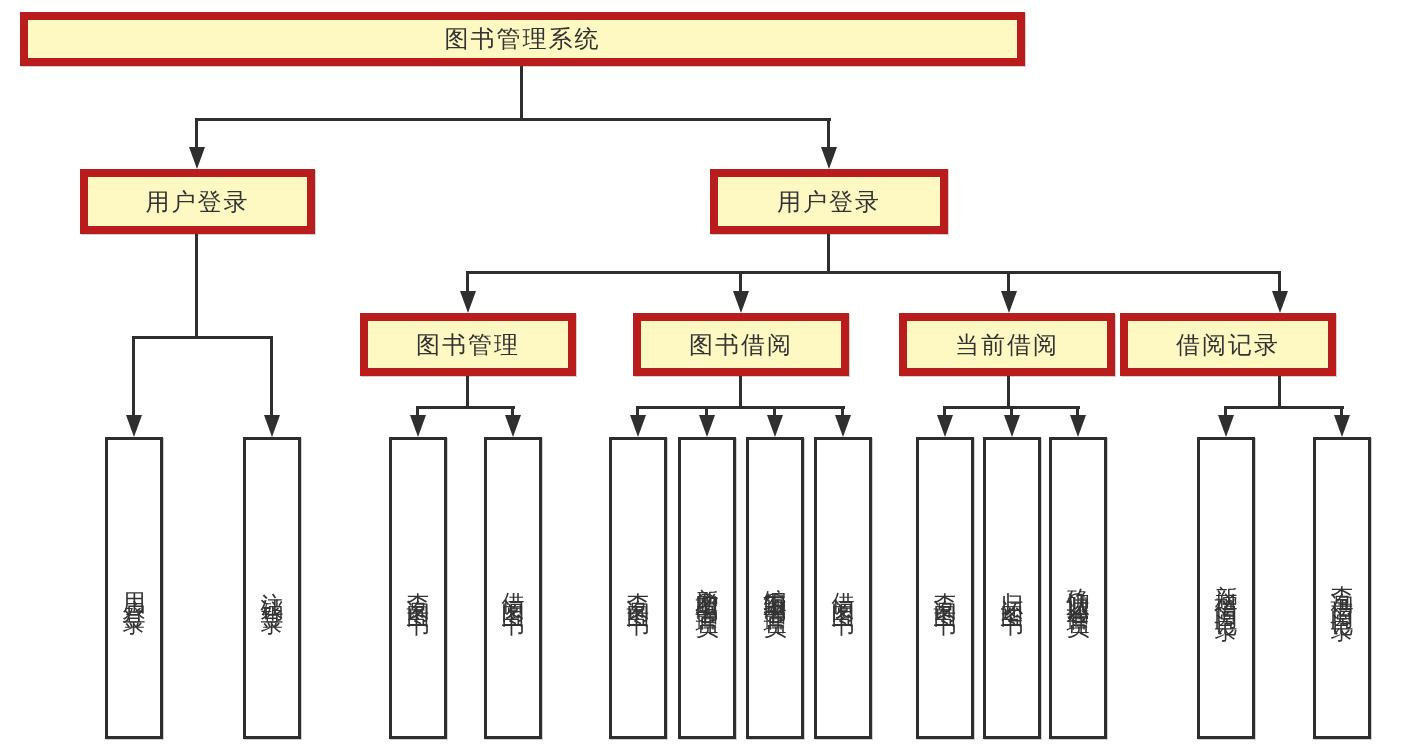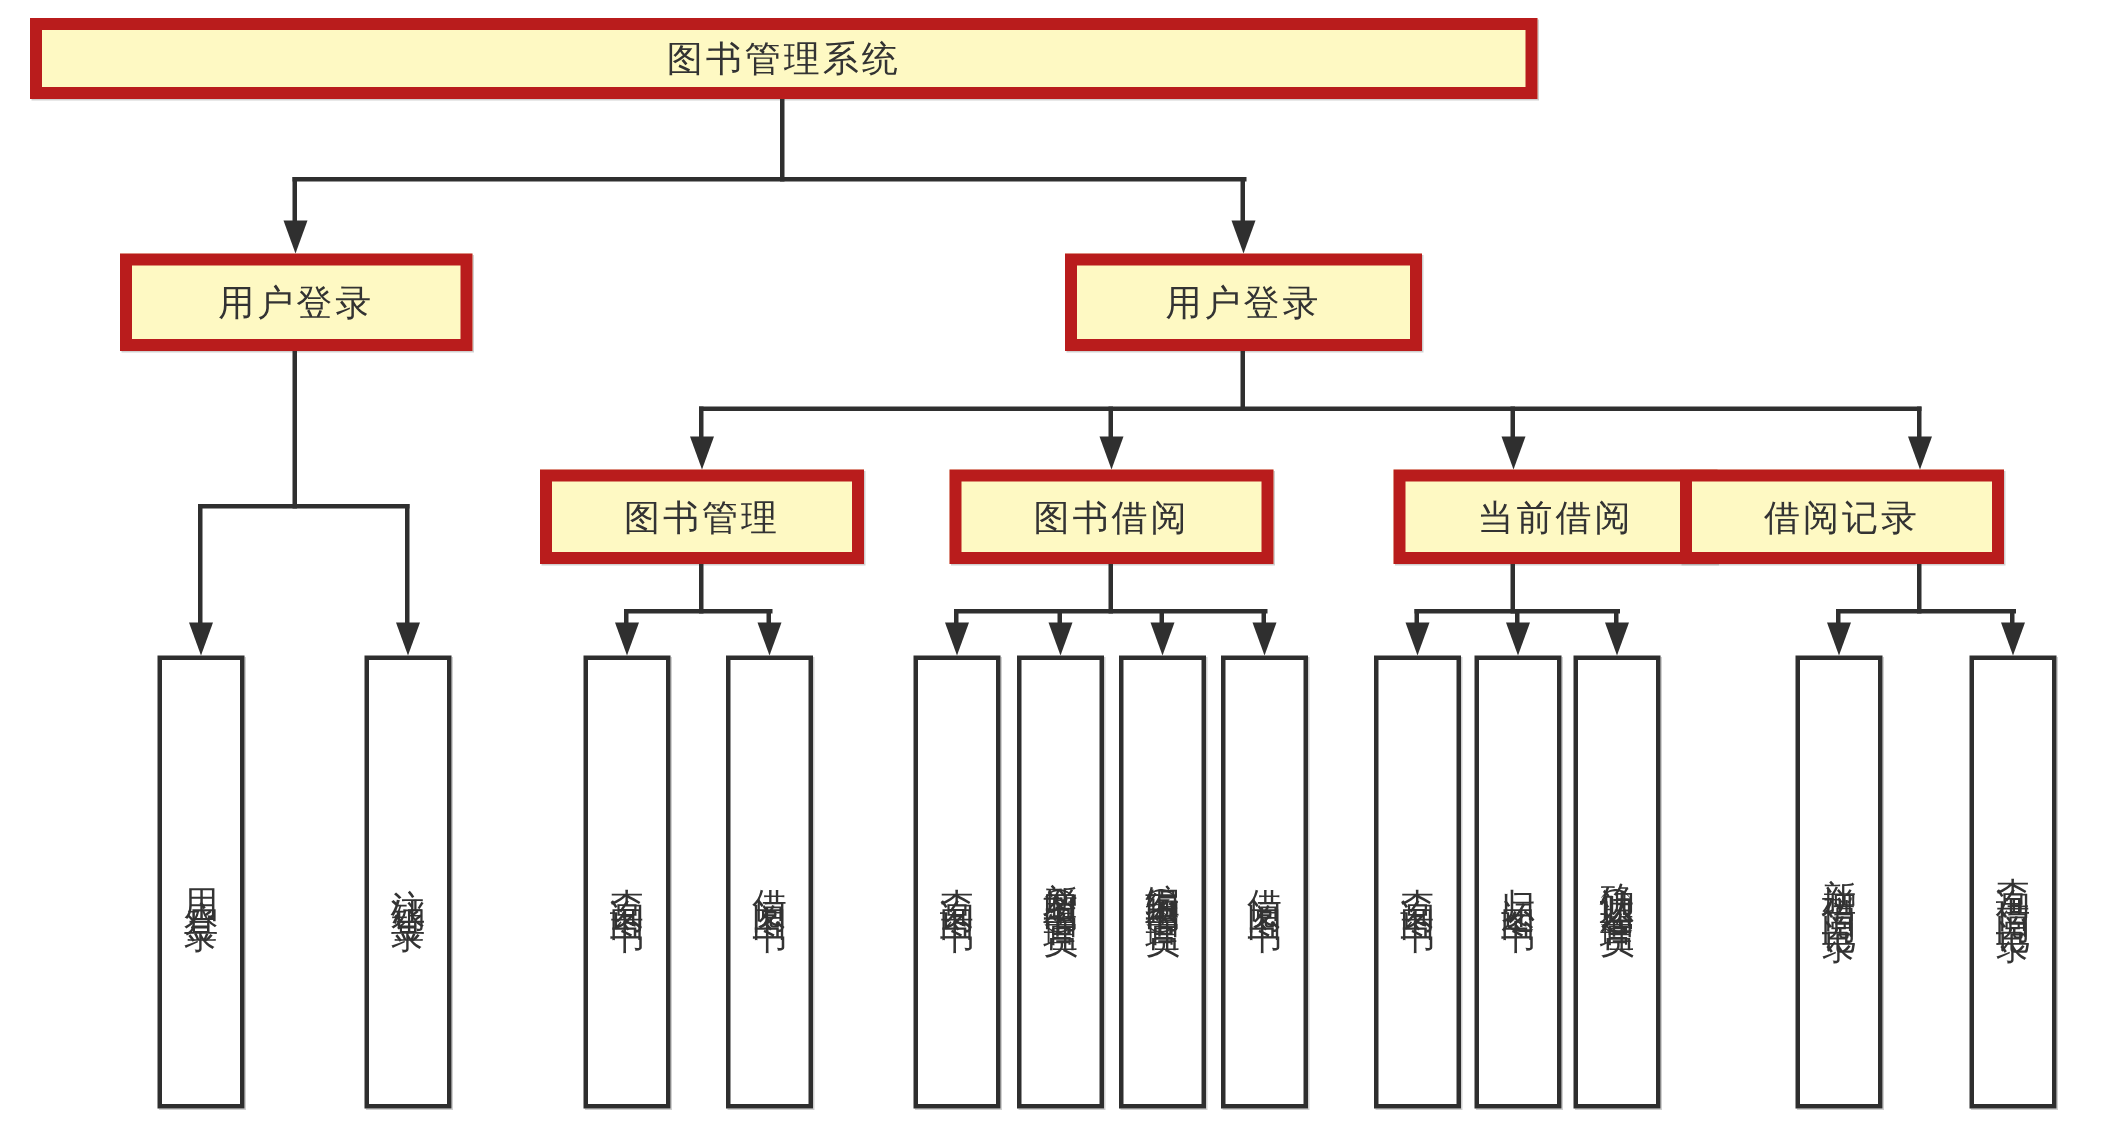--- a/index.html
+++ b/index.html
@@ -62,21 +62,21 @@
   <div class="node lv2b">
     <span>用户登录</span>
   </div>
 
   <div class="node lv3" style="left:360px">
     <span>图书管理</span>
   </div>
   <div class="node lv3" style="left:633px">
     <span>图书借阅</span>
   </div>
-  <div class="node lv3" style="left:929px">
+  <div class="node lv3" style="left:899px">
     <span>当前借阅</span>
   </div>
   <div class="node lv3" style="left:1120px">
     <span>借阅记录</span>
   </div>
 
   <div class="leaf" style="left:105px">
     <span>用户登录</span>
   </div>
   <div class="leaf" style="left:243px">

